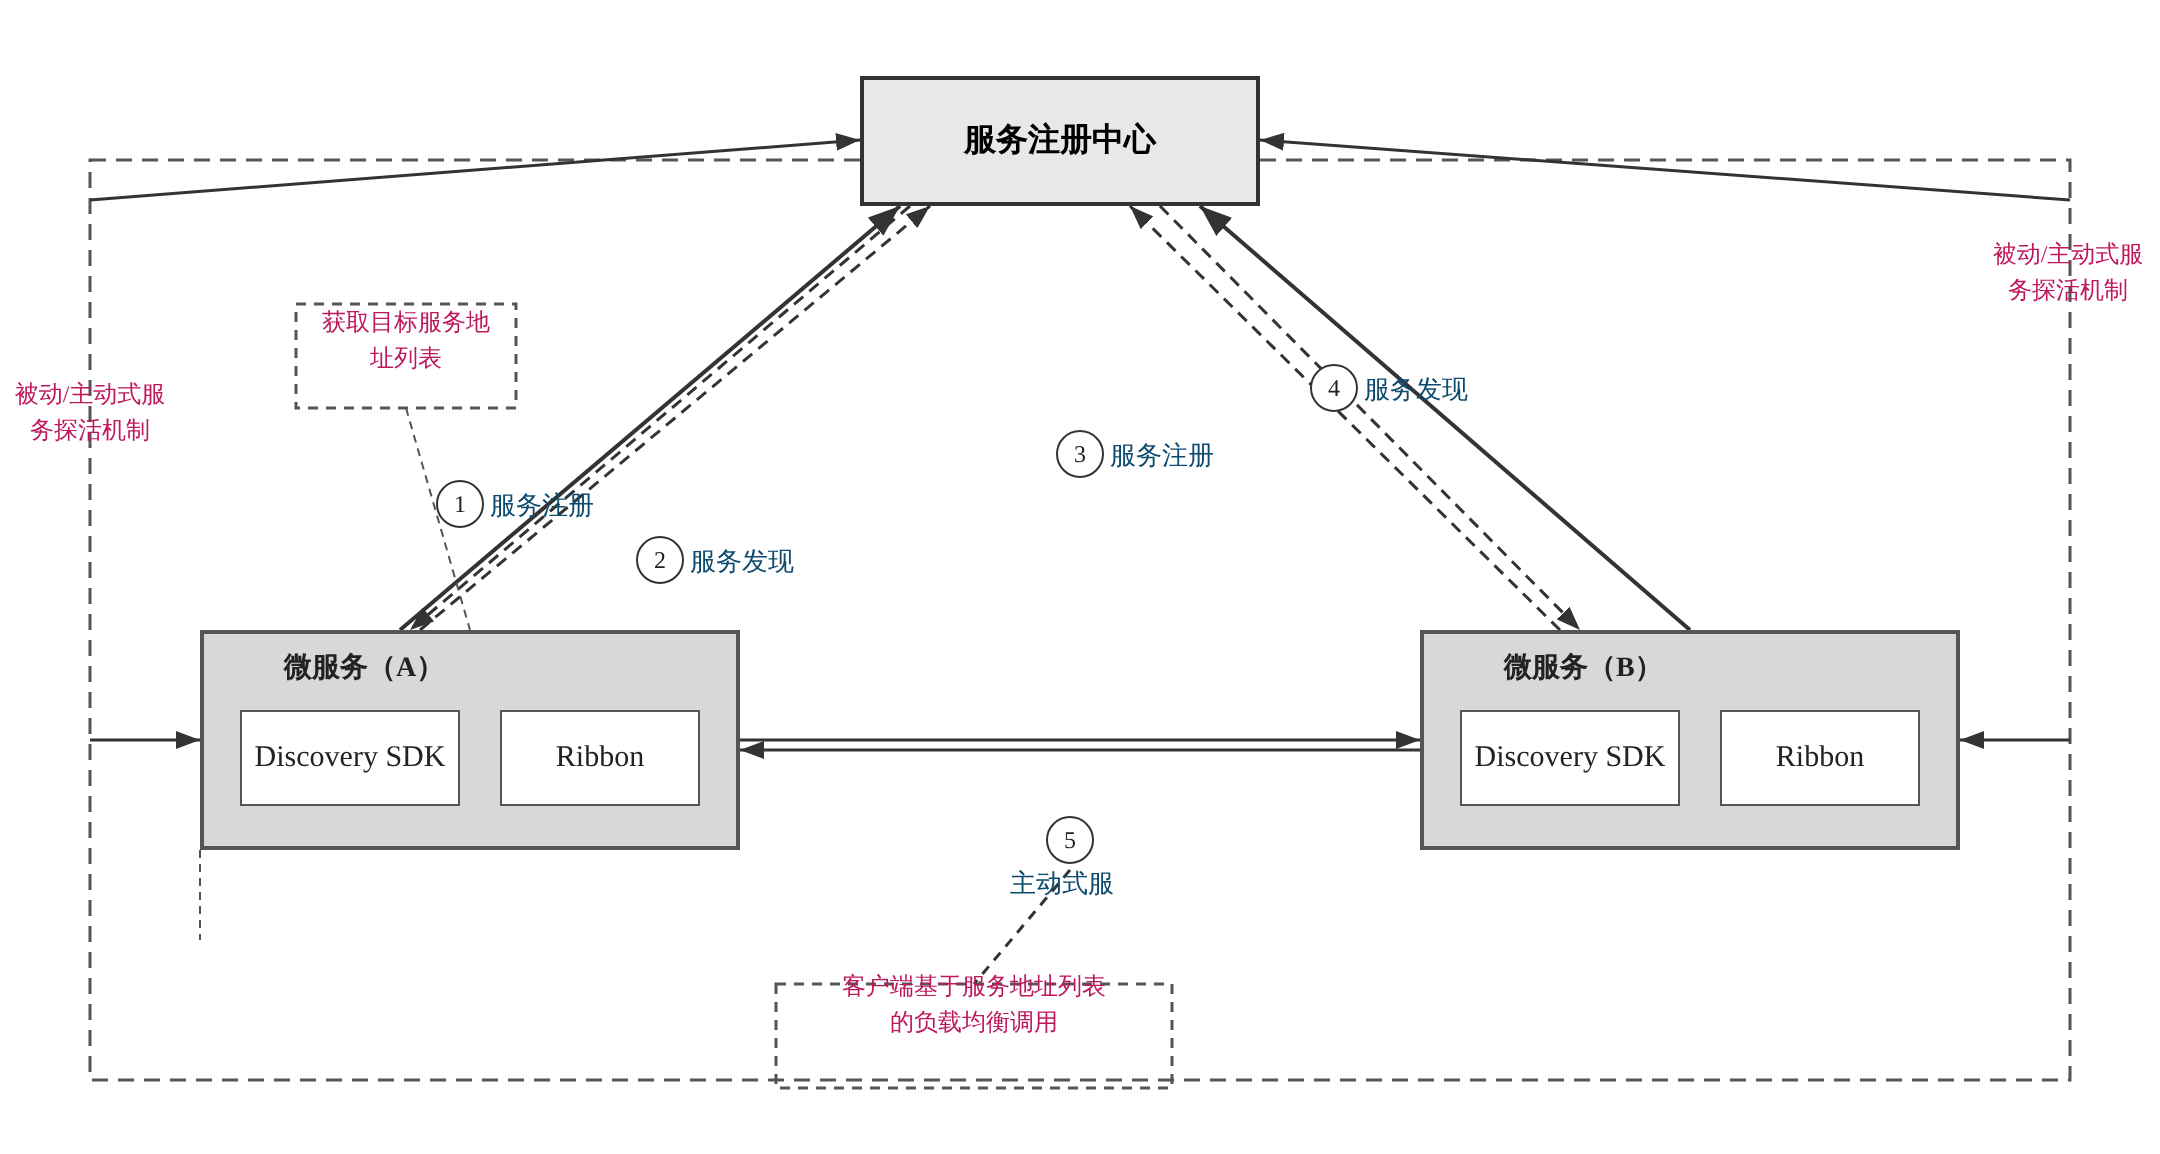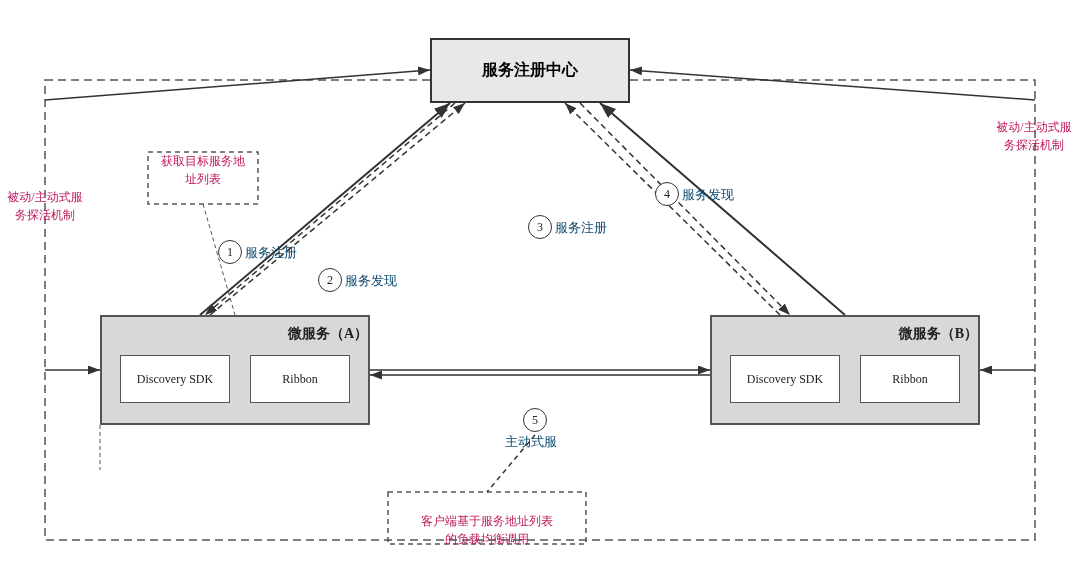--- a/index.html
+++ b/index.html
@@ -28,30 +28,31 @@
       font-size: 13px;
       color: #0c4a6e;
       text-align: center;
       line-height: 1.4;
     }
     .box-label {
       position: absolute;
       font-size: 14px;
       font-weight: bold;
       color: #222;
-      text-align: right;
+      text-align: left;
+      padding-left: 40px;
     }
     .inner-box {
       position: absolute;
       background: #fff;
       border: 1.5px solid #555;
       display: flex;
       align-items: center;
       justify-content: center;
-      font-size: 12px;
+      font-size: 15px;
       color: #222;
     }
     .service-box {
       position: absolute;
       background: #d8d8d8;
       border: 2px solid #555;
     }
     .registry-box {
       position: absolute;
       background: #e8e8e8;
@@ -180,21 +181,21 @@
   <div class="step-circle" style="left:523px; top:388px;">
     <span>5</span>
   </div>
   <div class="label" style="left:505px; top:413px; font-size:13px;">主动式服</div>
 
   <div class="note-label" style="left:148px; top:132px; width:110px; height:52px; display:flex; align-items:flex-start; justify-content:center;">
     <span style="white-space:pre-line;">获取目标服务地
 址列表</span>
   </div>
 
-  <div class="note-label" style="left:388px; top:492px; width:198px; height:52px; display:flex; align-items:flex-start; justify-content:center;">
+  <div class="note-label" style="left:388px; top:456px; width:198px; height:52px; display:flex; align-items:center; justify-content:center;">
     <span style="white-space:pre-line;">客户端基于服务地址列表
 的负载均衡调用</span>
   </div>
 
 
   <div class="note-label" style="left:5px; top:168px; width:80px;">
     <span style="white-space:pre-line;">被动/主动式服
 务探活机制</span>
   </div>
 

